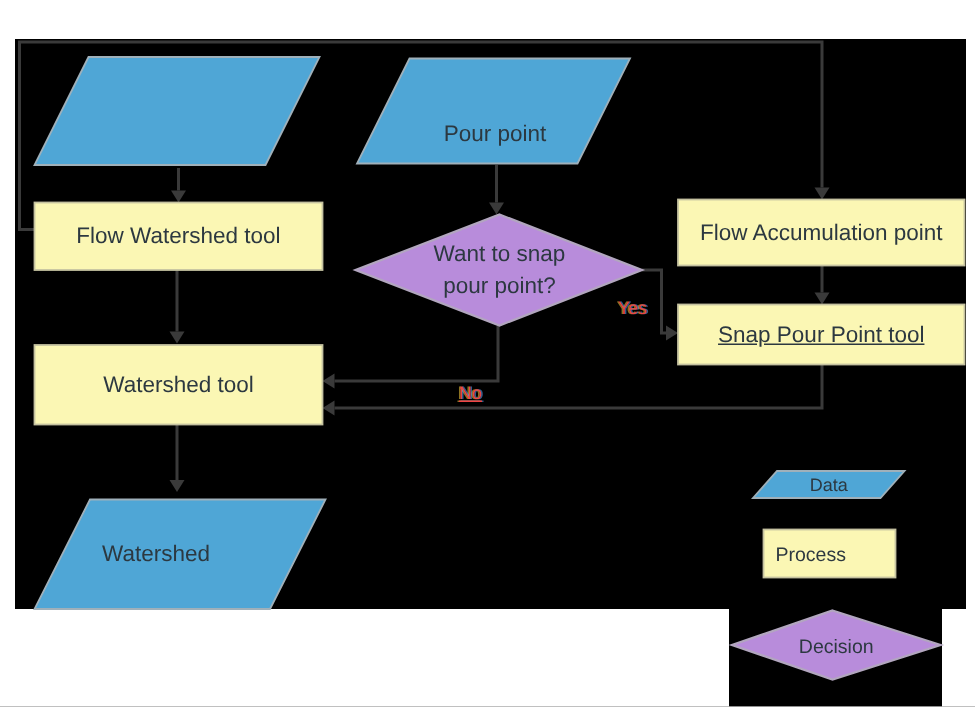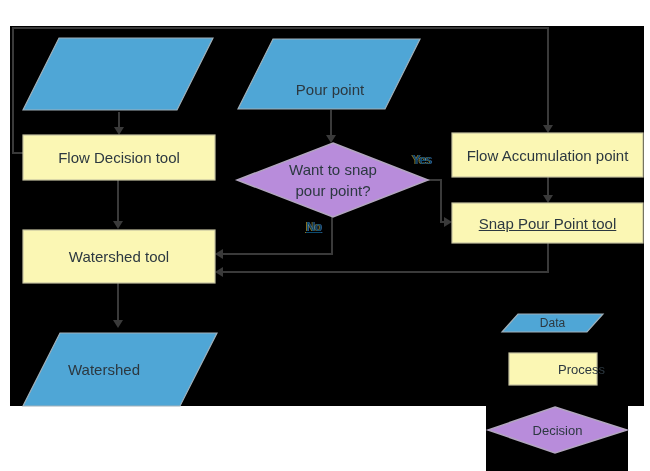--- a/index.html
+++ b/index.html
@@ -35,24 +35,25 @@
     font-size:15px;
     display:flex;align-items:center;justify-content:center;
     text-align:center;
     line-height:21px;
     z-index:3;
   }
   .lbl.left-align{justify-content:flex-start;text-align:left;align-items:flex-start;}
   .edge-lbl{
     position:absolute;
     font-size:12px;
-    color:#0c4a6e;
+    color:#ef4444;
     z-index:3;
     text-shadow:1px 0 0 rgba(90,170,255,0.55), -1px 0 0 rgba(255,210,60,0.55);
     line-height:14px;
+    margin-top:45px;
   }
   .legend-lbl{font-size:13px;line-height:15px;text-align:right;}
   .legend-lbl.small{font-size:12px;}
 </style>
 </head>
 <body>
 
 <div class="canvas">
 
   <svg class="layer" width="650" height="471" viewBox="0 0 650 471">
@@ -115,37 +116,37 @@
     <polygon class="shape-data" points="60,333 217,333 180,406 23,406"></polygon>
 
     <polygon class="shape-data" points="518,314 603,314 587,332 502,332"></polygon>
     <rect class="shape-process" x="509" y="353" width="88" height="32"></rect>
     <polygon class="shape-decision" points="555,407 627,430 555,453 488,430"></polygon>
   </svg>
 
 
   <div class="lbl" style="left:250px;top:39px;width:160px;height:70px;margin-top:15px;">Pour point</div>
 
-  <div class="lbl" style="left:23px;top:135px;width:192px;height:45px;">Flow Decision tool</div>
+  <div class="lbl" style="left:23px;top:135px;width:192px;height:45px;">Flow Watershed tool</div>
 
   <div class="lbl" style="left:452px;top:133px;width:191px;height:44px;">Flow Accumulation point</div>
 
   <div class="lbl" style="left:452px;top:203px;width:191px;height:40px;text-decoration:underline;">Snap Pour Point tool</div>
 
   <div class="lbl" style="left:23px;top:230px;width:192px;height:53px;border-radius:10px;">Watershed tool</div>
 
   <div class="lbl" style="left:253px;top:150px;width:160px;height:60px;">
     <div>
       <div>Want to snap</div>
       <div>pour point?</div>
     </div>
   </div>
 
   <div class="lbl" style="left:24px;top:333px;width:160px;height:73px;">Watershed</div>
 
   <div class="edge-lbl" style="left:412px;top:153px;">Yes</div>
-  <div class="edge-lbl" style="left:306px;top:220px;text-decoration:underline;">No</div>
+  <div class="edge-lbl" style="left:306px;top:210px;text-decoration:underline;">No</div>
 
   <div class="lbl legend-lbl small" style="left:502px;top:314px;width:101px;height:18px;">Data</div>
-  <div class="lbl legend-lbl" style="left:533px;top:353px;width:97px;height:32px;">Process</div>
+  <div class="lbl legend-lbl" style="left:492px;top:353px;width:97px;height:32px;">Process</div>
   <div class="lbl legend-lbl" style="left:488px;top:407px;width:139px;height:46px;">Decision</div>
 
 </div>
 
 </body></html>

